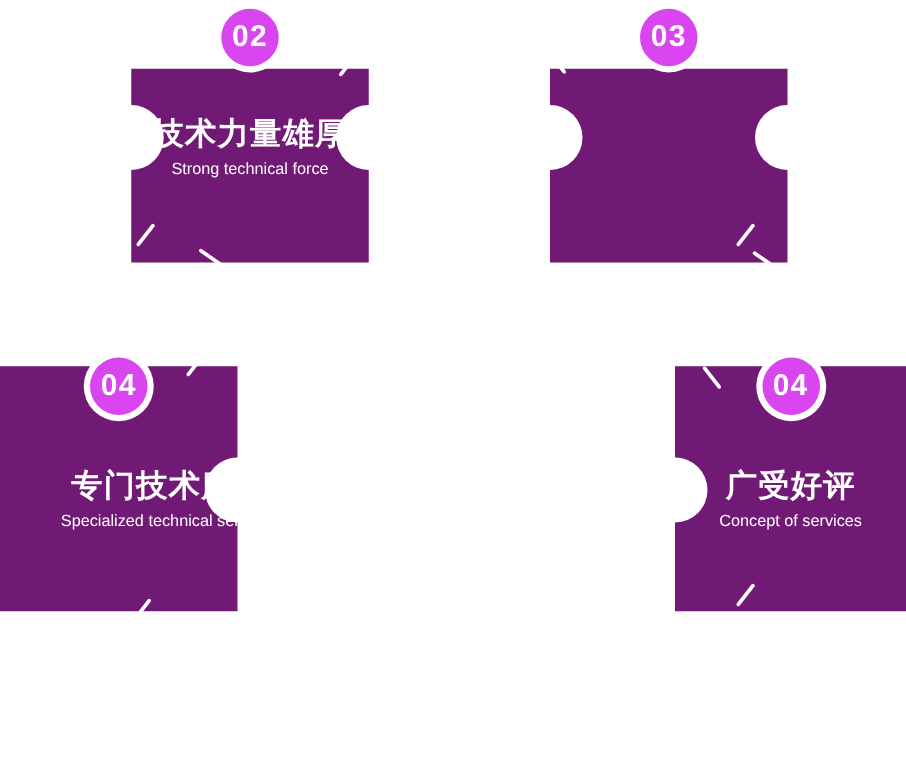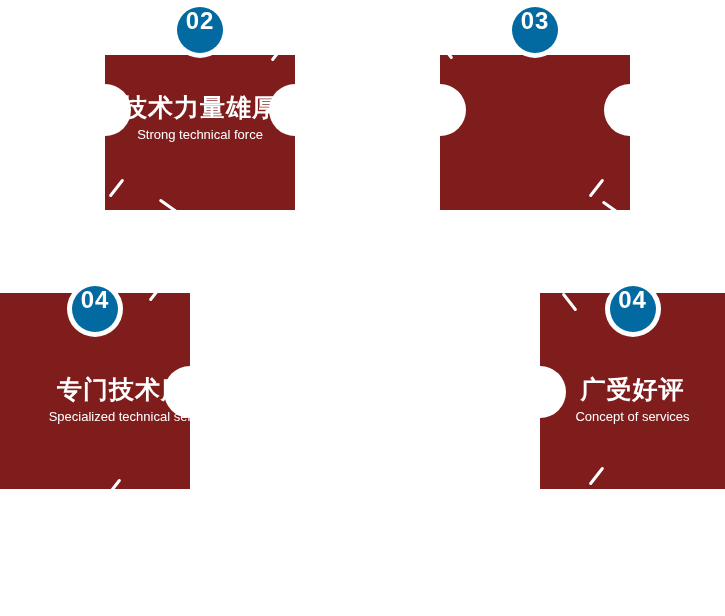--- a/index.html
+++ b/index.html
@@ -17,21 +17,21 @@
   .canvas {
     position: absolute;
     inset: 0;
   }
   .block {
     position: absolute;
   }
   .panel {
     position: absolute;
     inset: 0;
-    background: #7f1d1d;
+    background: #701a75;
   }
   
   .notch {
     position: absolute;
     width: 52px;
     height: 52px;
     border-radius: 50%;
     background: #ffffff;
   }
   
@@ -41,23 +41,24 @@
     height: 22px;
     background: #ffffff;
     border-radius: 2px;
   }
   .badge {
     position: absolute;
     left: calc(50% - 23px);
     width: 46px;
     height: 46px;
     border-radius: 50%;
-    background: #0369a1;
+    background: #d946ef;
     box-shadow: 0 0 0 5px #ffffff;
     display: flex;
+    align-items: center;
     justify-content: center;
   }
   .badge span {
     color: #ffffff;
     font-size: 24px;
     font-weight: 700;
     letter-spacing: 1px;
   }
   .text {
     position: absolute;

